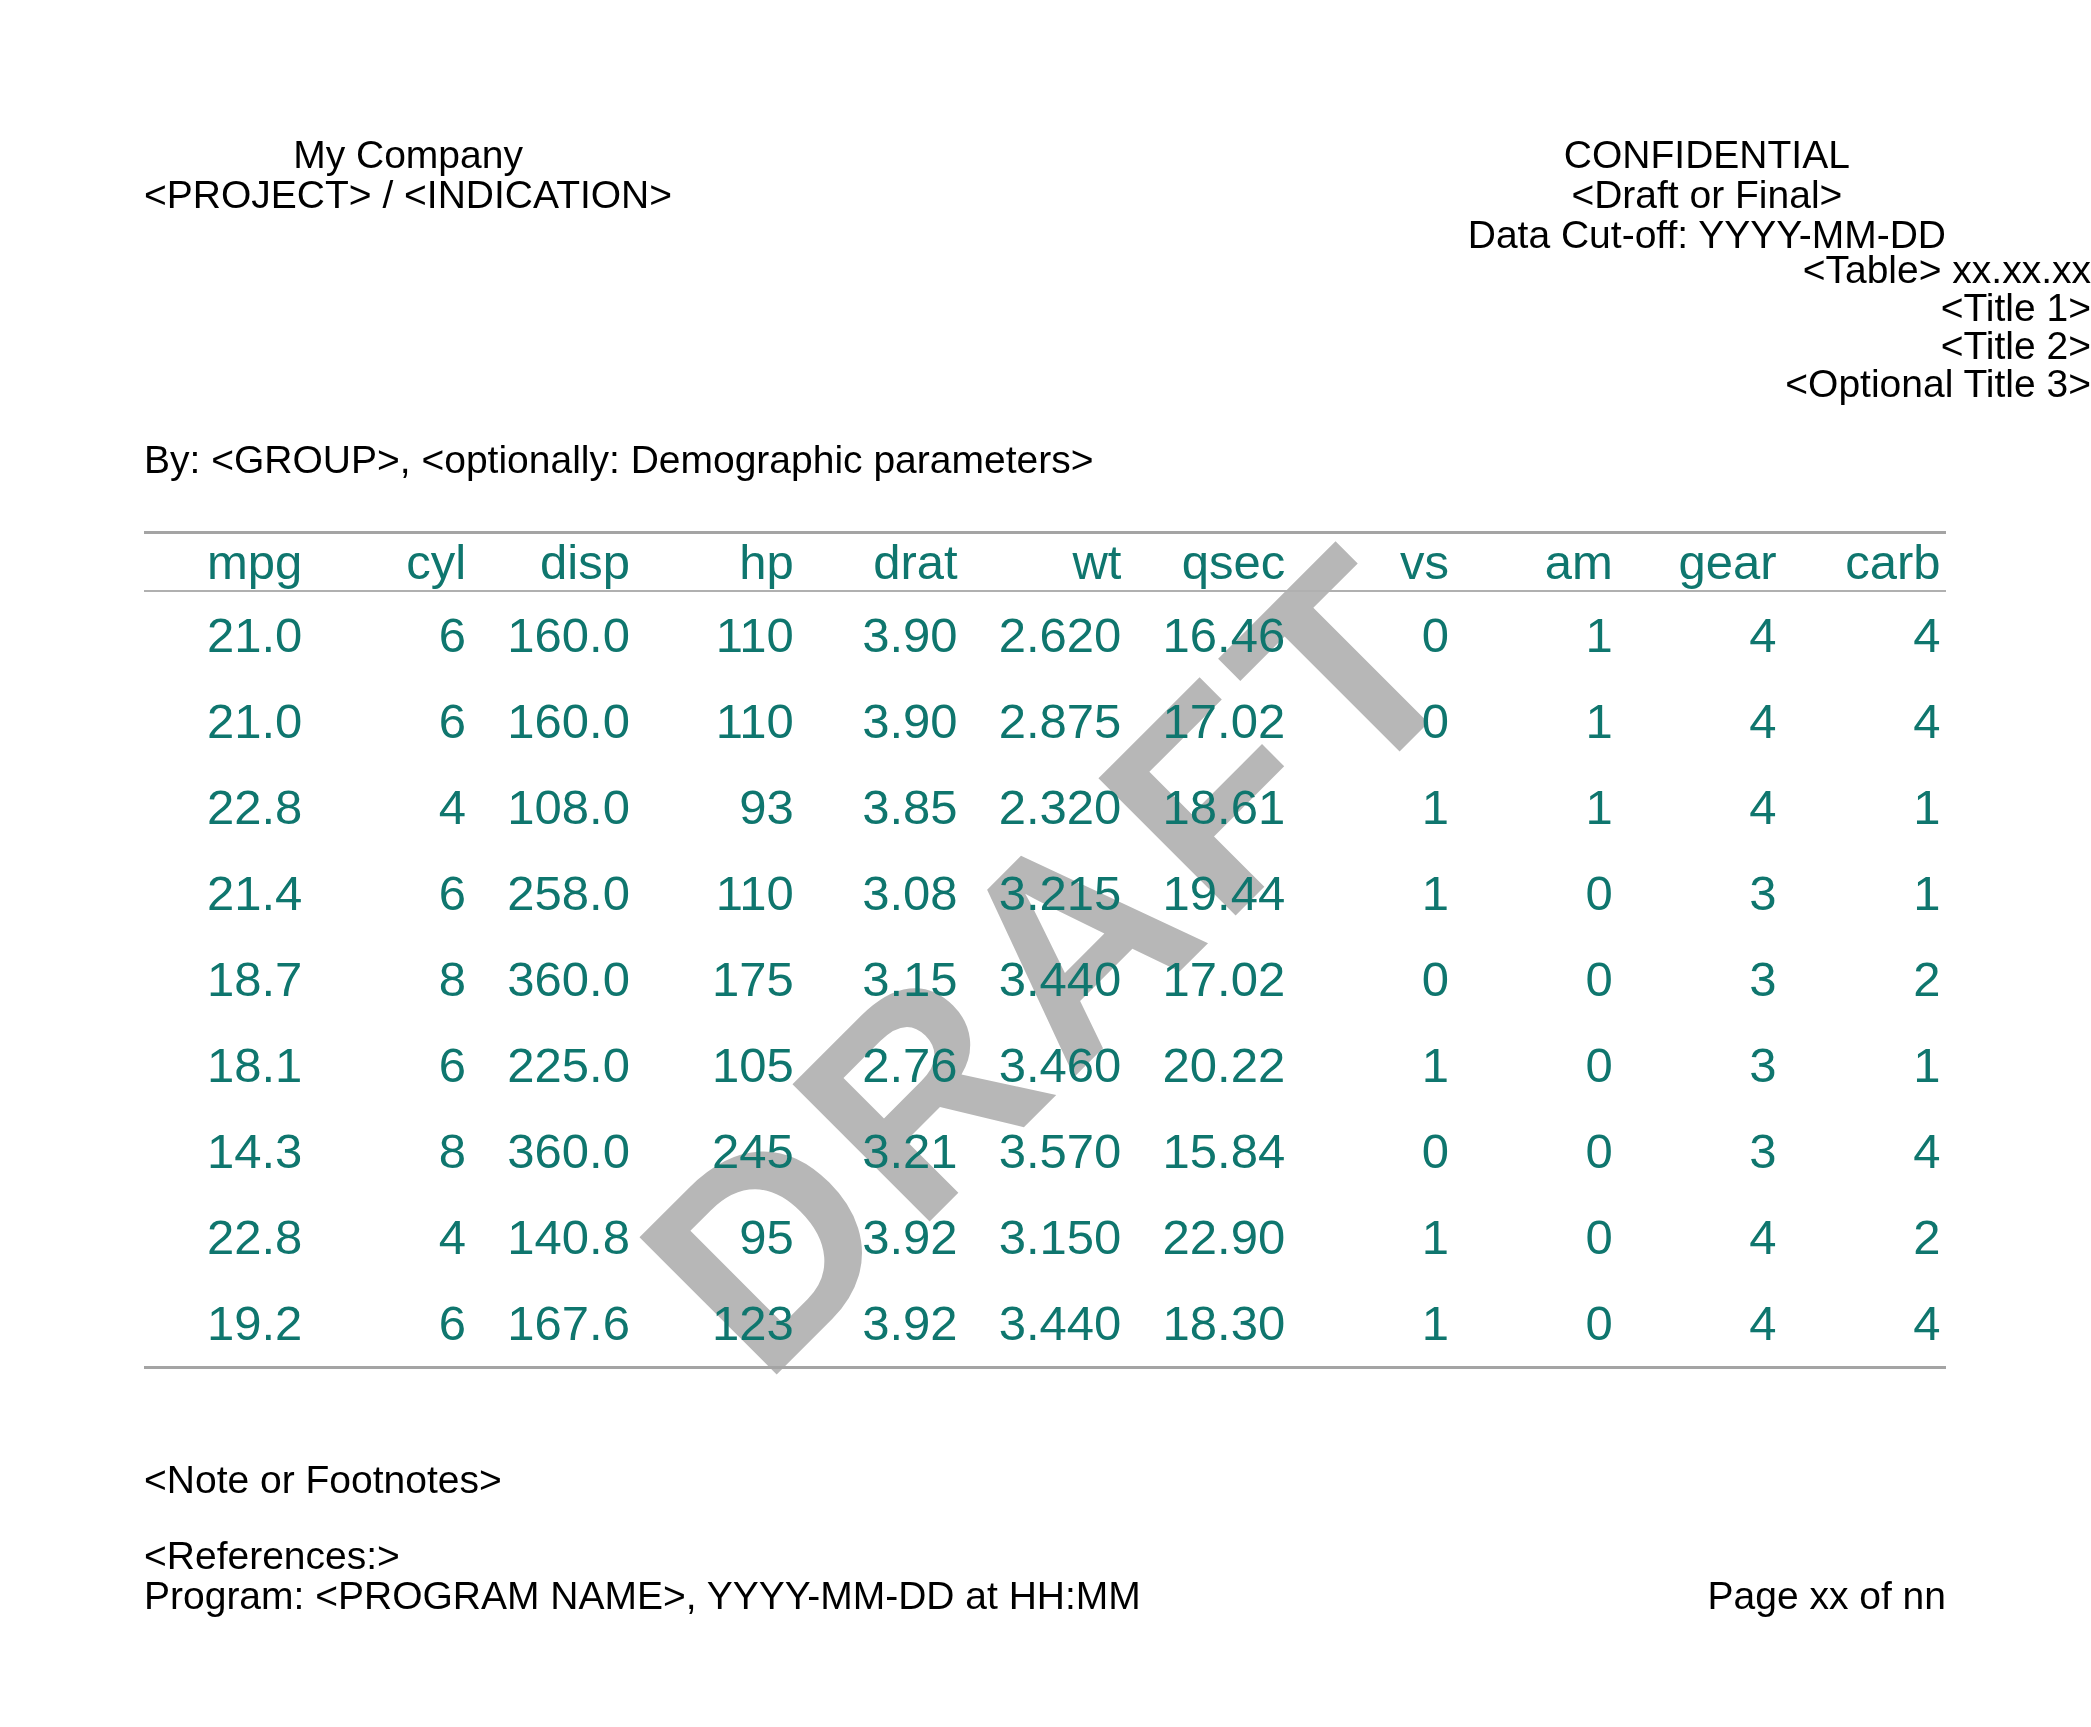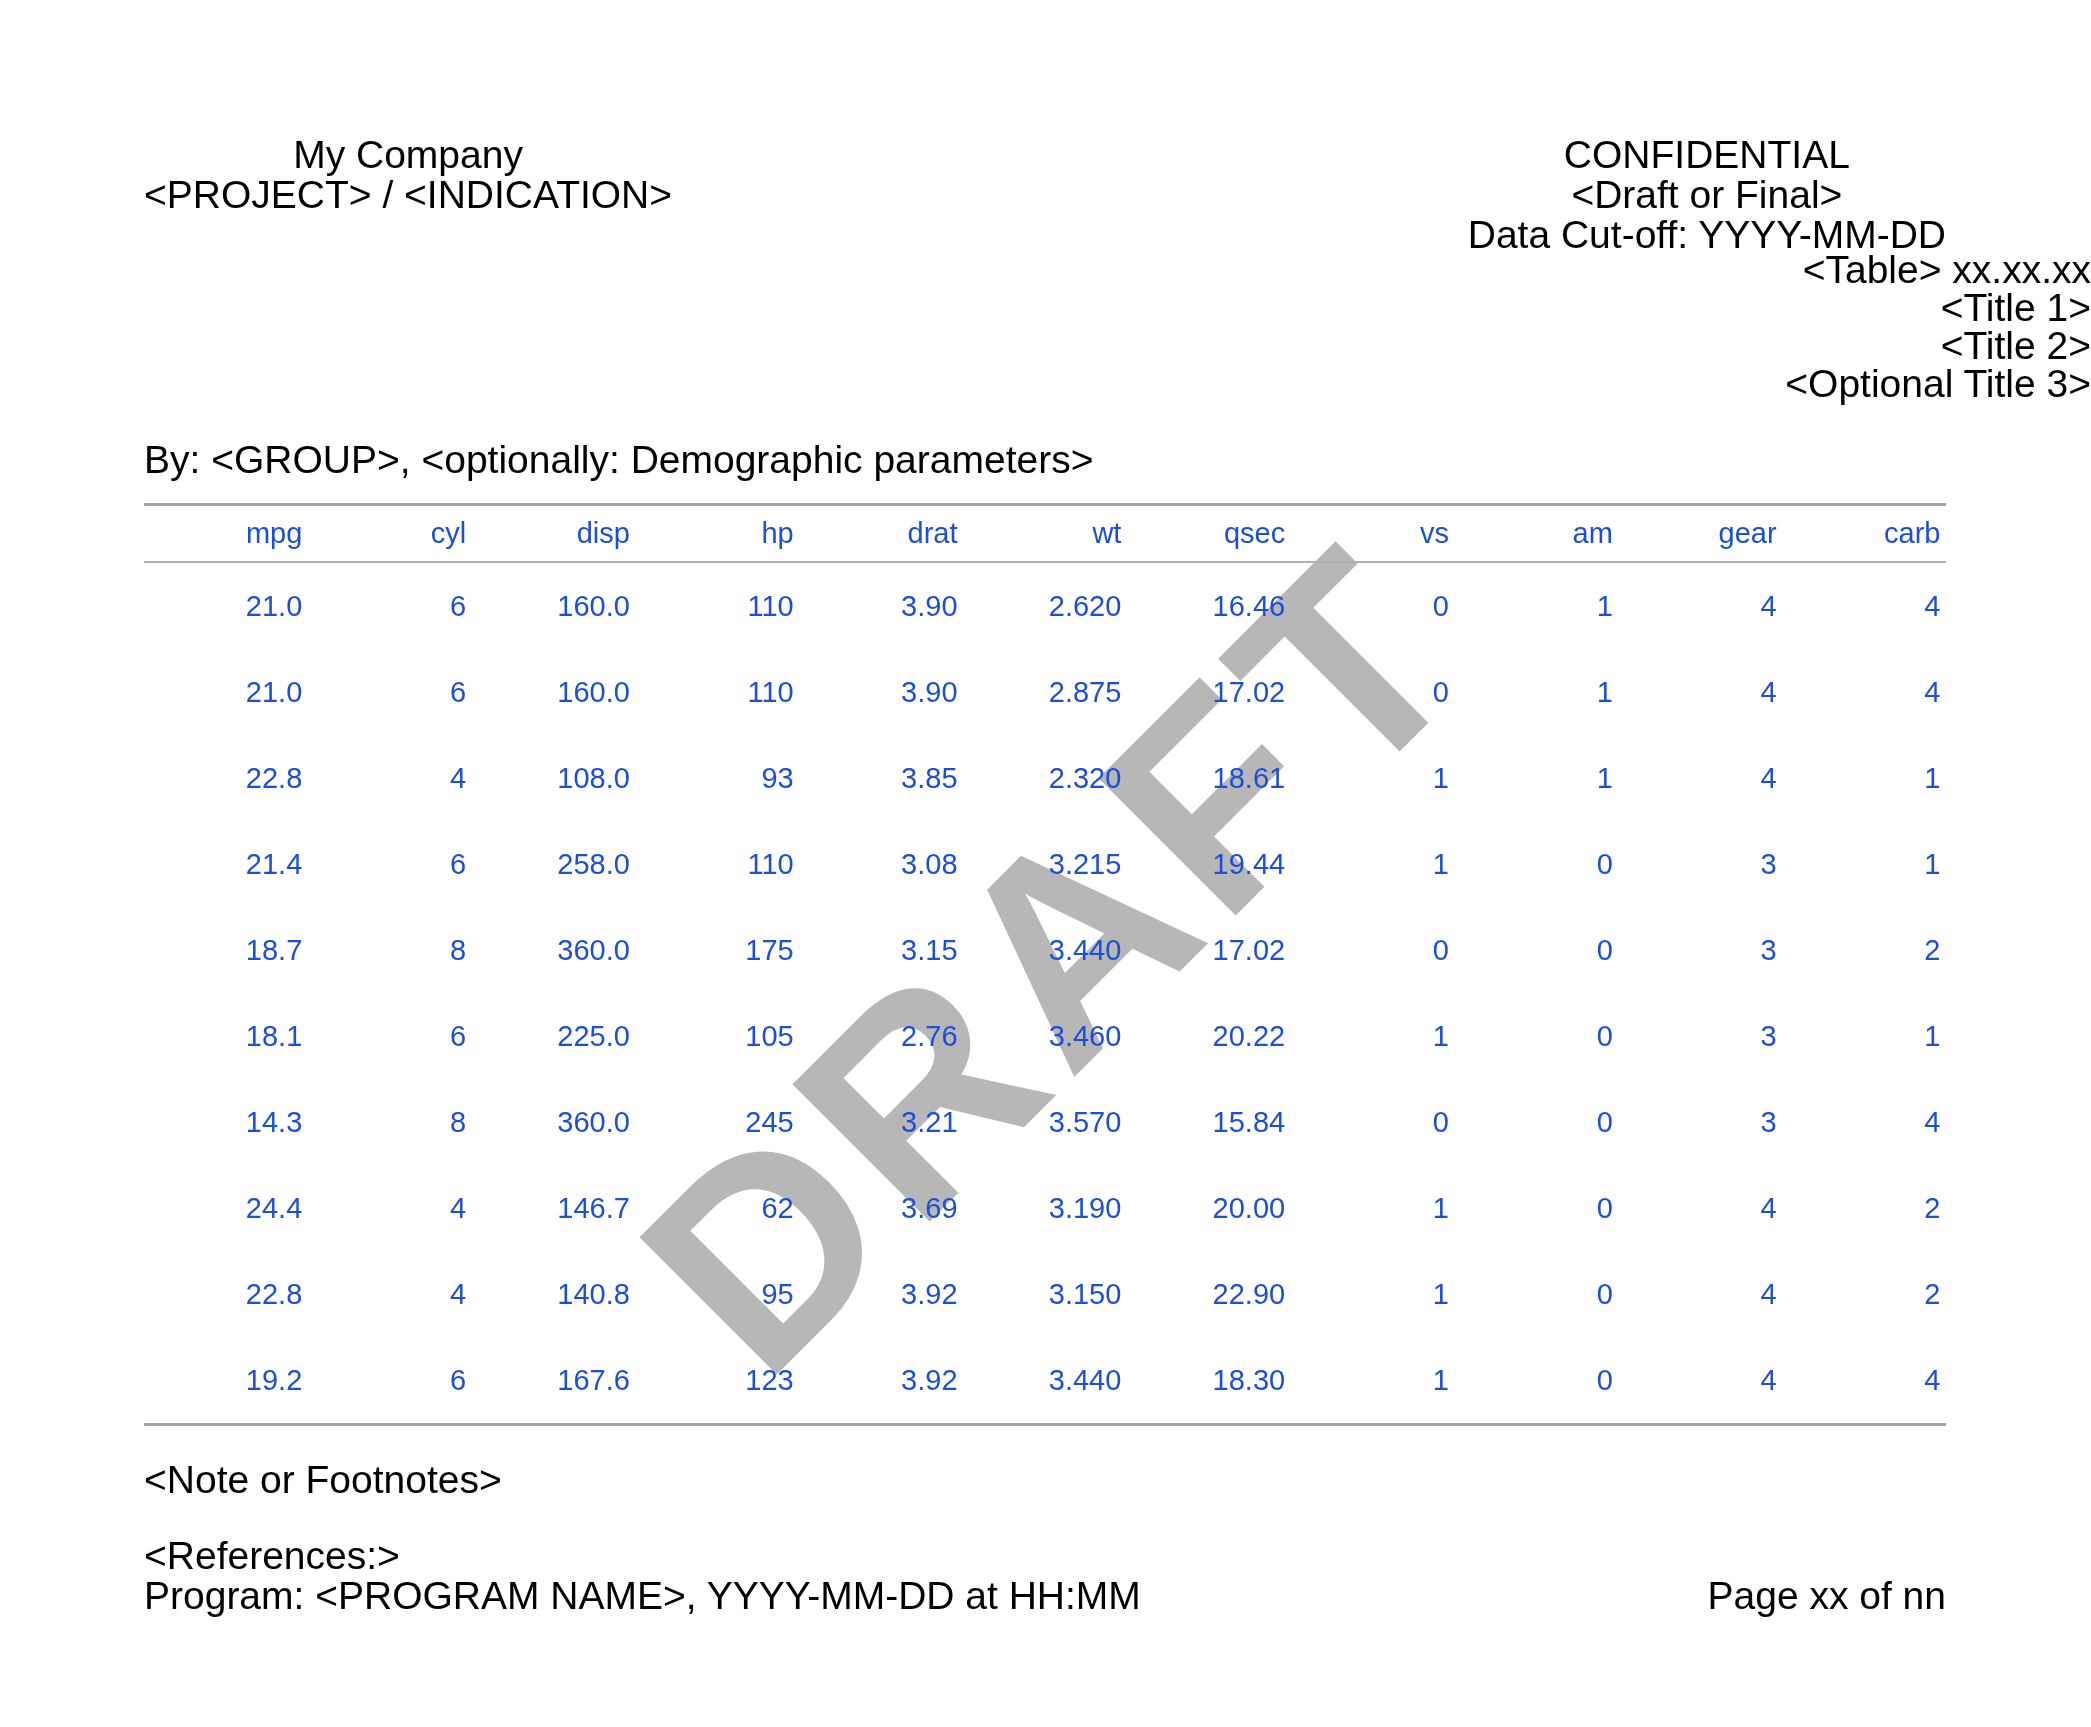--- a/index.html
+++ b/index.html
@@ -64,22 +64,23 @@
     position: absolute;
     left: 144px;
     top: 503px;
     width: 1802px;
     z-index: 1;
   }
   table.data {
     width: 100%;
     border-collapse: collapse;
     table-layout: fixed;
-    font-size: 29px;
-    color: #1d4ed8;
+    font-size: 49px;
+    color: #0f766e;
+    margin-top: 28px;
   }
   table.data thead th {
     font-weight: normal;
     text-align: right;
     height: 55px;
     padding: 0 5.5px 0 0;
     border-top: 3.6px solid #a4a4a4;
     border-bottom: 2.7px solid #b0b0b0;
     vertical-align: middle;
   }
@@ -243,33 +244,20 @@
             <td>245</td>
             <td>3.21</td>
             <td>3.570</td>
             <td>15.84</td>
             <td>0</td>
             <td>0</td>
             <td>3</td>
             <td>4</td>
           </tr>
           <tr>
-            <td>24.4</td>
-            <td>4</td>
-            <td>146.7</td>
-            <td>62</td>
-            <td>3.69</td>
-            <td>3.190</td>
-            <td>20.00</td>
-            <td>1</td>
-            <td>0</td>
-            <td>4</td>
-            <td>2</td>
-          </tr>
-          <tr>
             <td>22.8</td>
             <td>4</td>
             <td>140.8</td>
             <td>95</td>
             <td>3.92</td>
             <td>3.150</td>
             <td>22.90</td>
             <td>1</td>
             <td>0</td>
             <td>4</td>

